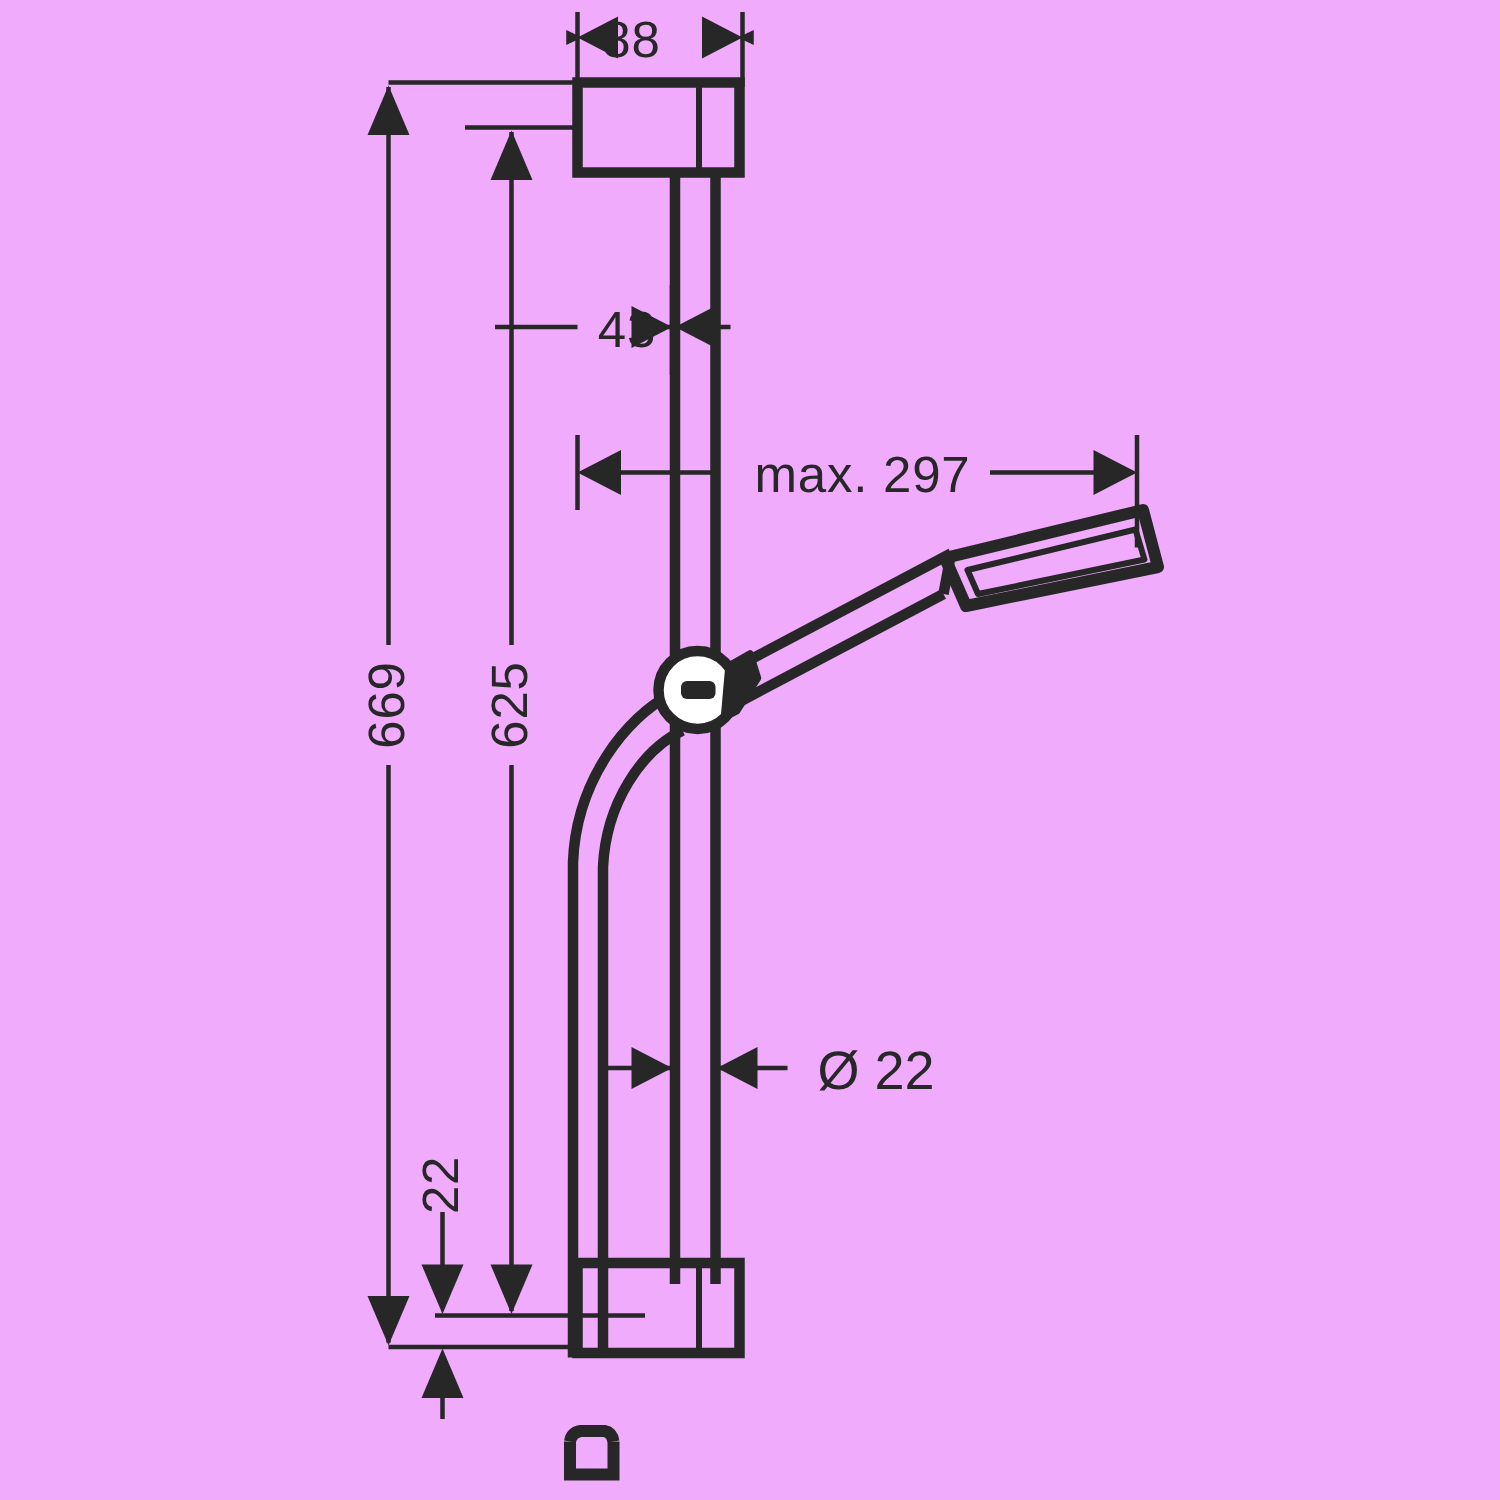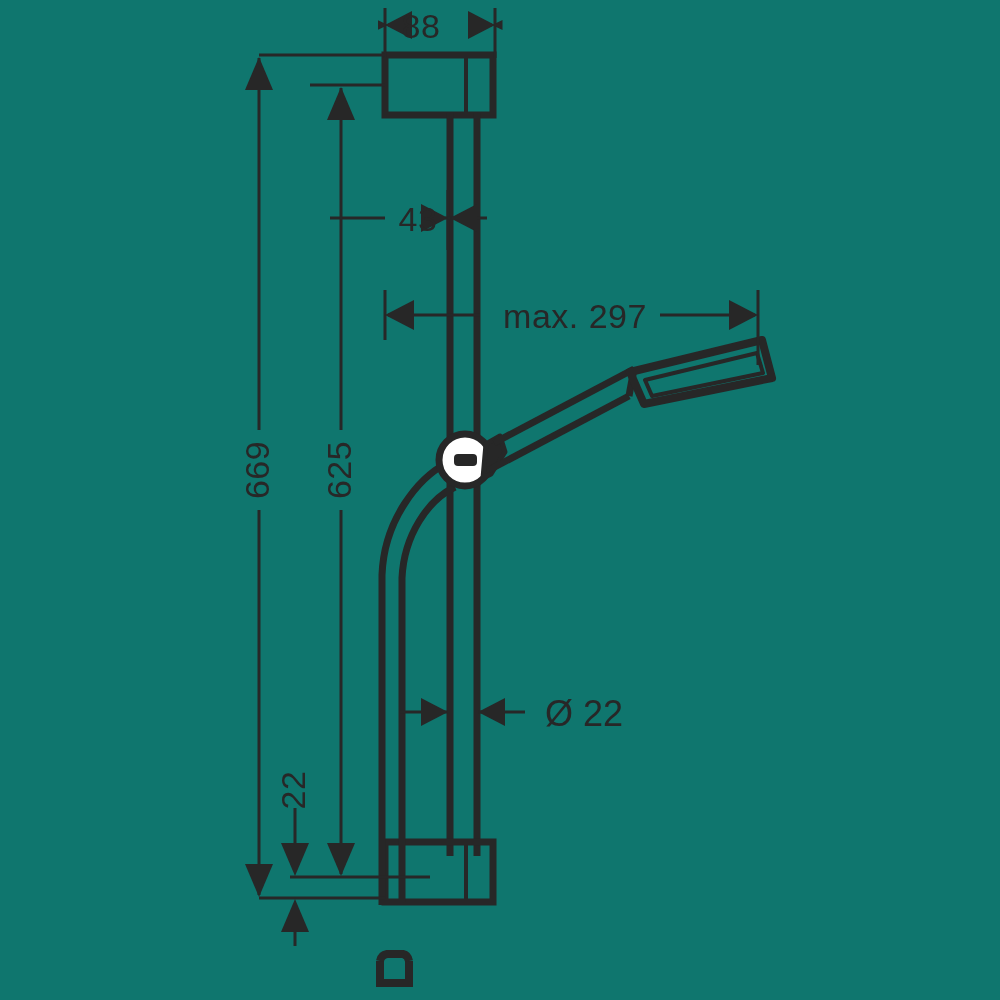--- a/index.html
+++ b/index.html
@@ -10,21 +10,21 @@
   body {
     width: 1000px;
     height: 1000px;
     font-family: "Liberation Sans", sans-serif;
     overflow: hidden;
   }
   #drawing-root {
     position: relative;
     width: 1000px;
     height: 1000px;
-    background: #0f766e;
+    background: #f0abfc;
   }
   svg.canvas {
     position: absolute;
     top: 0;
     left: 0;
     width: 1000px;
     height: 1000px;
   }
   .dim-text {
     font-family: "Liberation Sans", sans-serif;

